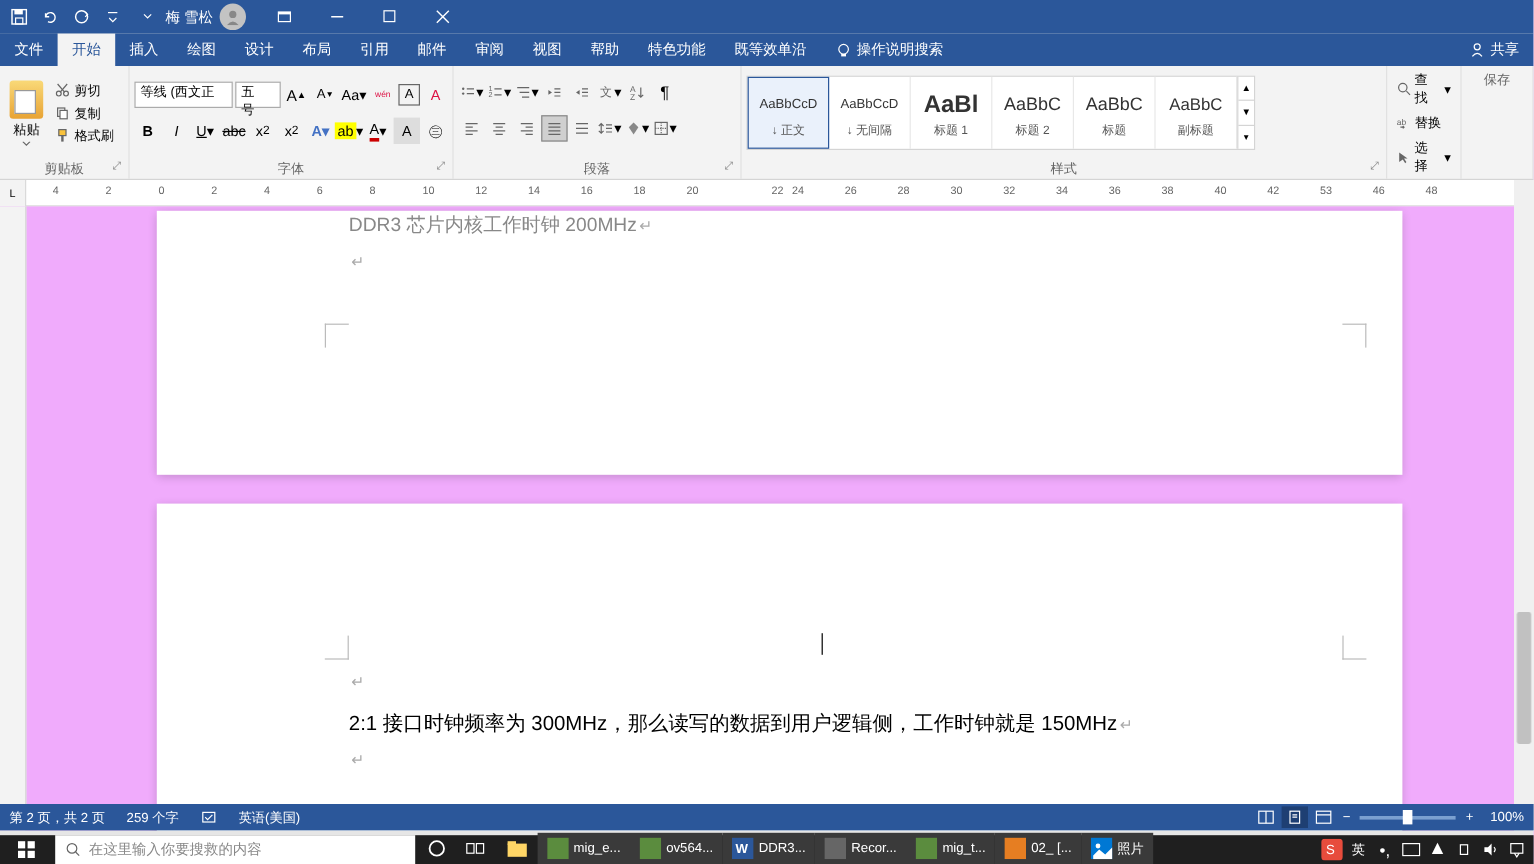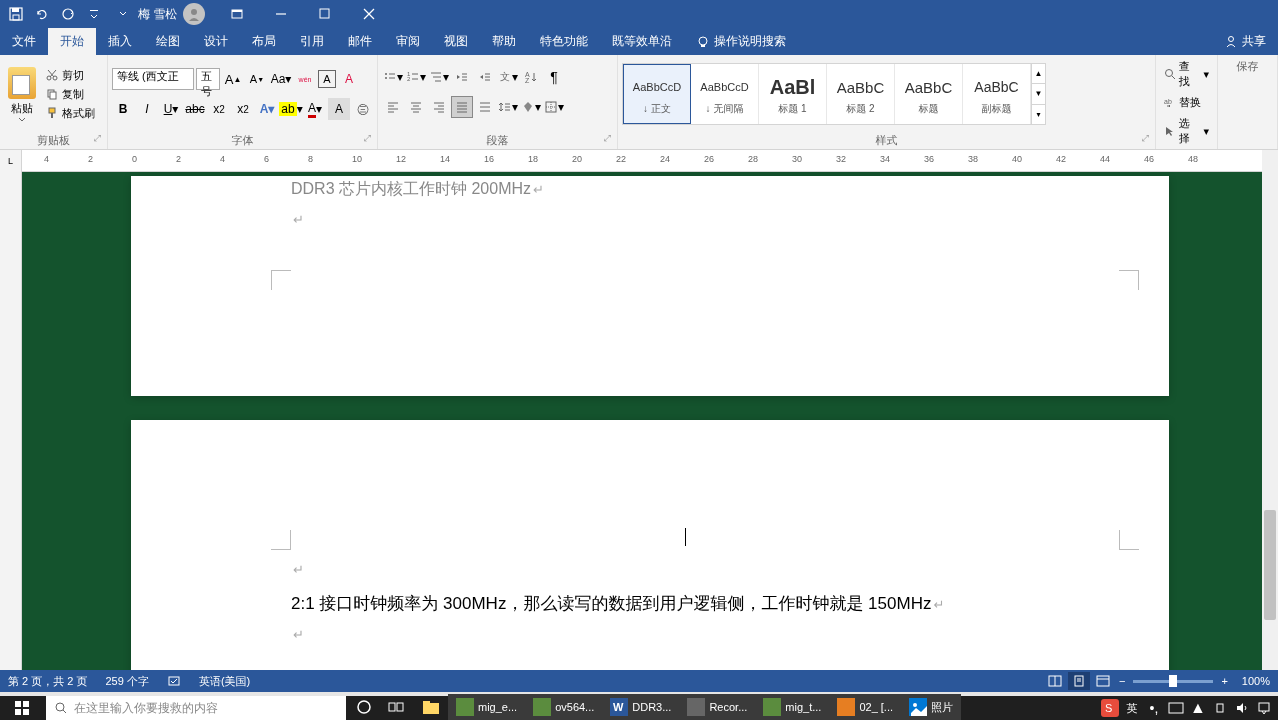--- a/index.html
+++ b/index.html
@@ -36,21 +36,21 @@
 .paste-icon { width: 28px; height: 32px; background: linear-gradient(#f9d978, #e8a334); border-radius: 3px; position: relative; }
 .paste-icon::before { content: ''; position: absolute; top: 8px; left: 4px; width: 16px; height: 18px; background: #fff; border: 1px solid #999; }
 .clip-small { display: flex; flex-direction: column; gap: 2px; margin-left: 4px; font-size: 11px; }
 .clip-small-item { display: flex; align-items: center; gap: 4px; cursor: pointer; padding: 1px 2px; }
 
 .font-group { width: 270px; }
 .font-row { display: flex; align-items: center; gap: 2px; margin-bottom: 4px; }
 .font-row.row2 { margin-bottom: 0; }
 .font-select { height: 22px; border: 1px solid #ababab; background: #fff; font-size: 11px; padding: 0 14px 0 4px; cursor: pointer; position: relative; }
 .font-name-sel { width: 82px; }
-.font-size-sel { width: 24px; }
+.font-size-sel { width: 38px; }
 .font-btn { width: 22px; height: 22px; display: flex; align-items: center; justify-content: center; cursor: pointer; font-size: 12px; border: 1px solid transparent; }
 .font-col { display: flex; flex-direction: column; }
 
 .para-group { width: 240px; }
 .para-row { display: flex; align-items: center; gap: 1px; margin-bottom: 4px; }
 .para-btn { width: 22px; height: 22px; display: flex; align-items: center; justify-content: center; cursor: pointer; font-size: 12px; border: 1px solid transparent; }
 
 .styles-group { flex: 1; min-width: 430px; }
 .styles-gallery { display: flex; height: 62px; border: 1px solid #d4d4d4; background: #fff; position: relative; }
 .style-item { width: 68px; border-right: 1px solid #e8e8e8; display: flex; flex-direction: column; align-items: center; justify-content: center; cursor: pointer; }
@@ -67,21 +67,21 @@
 .baidu-btn { display: flex; flex-direction: column; align-items: center; gap: 2px; cursor: pointer; font-size: 11px; }
 .baidu-icon { width: 32px; height: 32px; }
 
 
 .ruler-area { height: 22px; background: #fff; display: flex; position: relative; border-bottom: 1px solid #d4d4d4; }
 .ruler-corner { width: 22px; height: 22px; background: #f3f3f3; border-right: 1px solid #d4d4d4; display: flex; align-items: center; justify-content: center; font-size: 9px; cursor: pointer; }
 .ruler-h { flex: 1; position: relative; background: #fff; font-size: 9px; color: #666; overflow: hidden; }
 .ruler-tick { position: absolute; top: 4px; }
 
 
-.doc-area { position: absolute; top: 172px; left: 0; right: 0; bottom: 28px; background: #14532d; display: flex; }
+.doc-area { position: absolute; top: 172px; left: 0; right: 0; bottom: 28px; background: #f0abfc; display: flex; }
 .ruler-v { width: 22px; background: #f3f3f3; border-right: 1px solid #d4d4d4; position: relative; }
 .doc-scroll { flex: 1; overflow: auto; position: relative; }
 .page { width: 1038px; background: #fff; margin: 0 auto 24px auto; box-shadow: 0 2px 8px rgba(0,0,0,0.2); position: relative; }
 .page1 { height: 220px; margin-top: 0; }
 .page2 { height: 380px; }
 .page-content { padding: 0 160px; font-size: 16px; line-height: 1.6; color: #000; }
 .page1 .page-content { padding-top: 0; }
 .page2 .page-content { padding-top: 136px; }
 .doc-line { margin-bottom: 4px; position: relative; }
 .doc-line .para-mark { color: #aaa; font-size: 13px; margin-left: 2px; }
@@ -478,32 +478,32 @@
       <span class="ruler-tick" style="left: 154px;">2</span>
       <span class="ruler-tick" style="left: 198px;">4</span>
       <span class="ruler-tick" style="left: 242px;">6</span>
       <span class="ruler-tick" style="left: 286px;">8</span>
       <span class="ruler-tick" style="left: 330px;">10</span>
       <span class="ruler-tick" style="left: 374px;">12</span>
       <span class="ruler-tick" style="left: 418px;">14</span>
       <span class="ruler-tick" style="left: 462px;">16</span>
       <span class="ruler-tick" style="left: 506px;">18</span>
       <span class="ruler-tick" style="left: 550px;">20</span>
-      <span class="ruler-tick" style="left: 594px;">22</span>
+      <span class="ruler-tick" style="left: 621px;">22</span>
       <span class="ruler-tick" style="left: 638px;">24</span>
       <span class="ruler-tick" style="left: 682px;">26</span>
       <span class="ruler-tick" style="left: 726px;">28</span>
       <span class="ruler-tick" style="left: 770px;">30</span>
       <span class="ruler-tick" style="left: 814px;">32</span>
       <span class="ruler-tick" style="left: 858px;">34</span>
       <span class="ruler-tick" style="left: 902px;">36</span>
       <span class="ruler-tick" style="left: 946px;">38</span>
       <span class="ruler-tick" style="left: 990px;">40</span>
       <span class="ruler-tick" style="left: 1034px;">42</span>
-      <span class="ruler-tick" style="left: 1078px;">44</span>
+      <span class="ruler-tick" style="left: 1078px;">53</span>
       <span class="ruler-tick" style="left: 1122px;">46</span>
       <span class="ruler-tick" style="left: 1166px;">48</span>
     </div>
 </div>
 
 <div class="doc-area">
   <div class="ruler-v"></div>
   <div class="doc-scroll">
     <div class="page page1">
       <div class="page-content">

